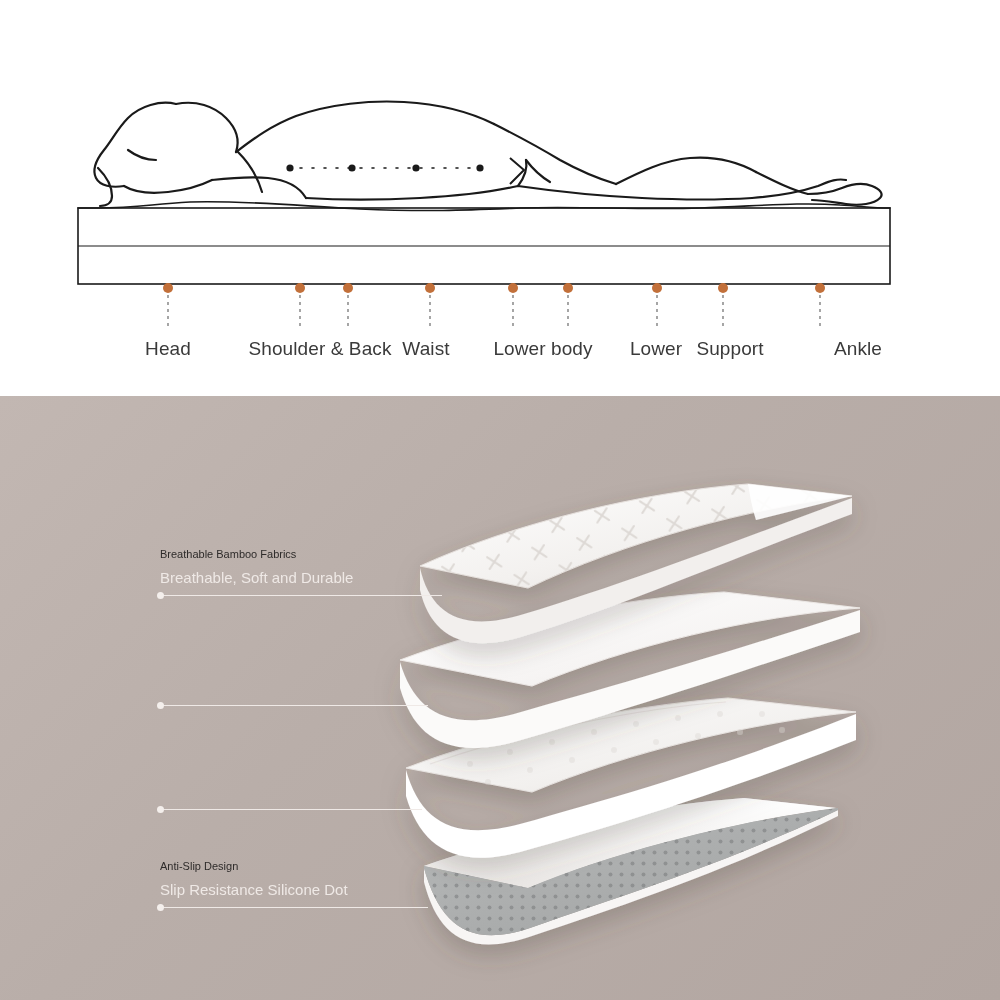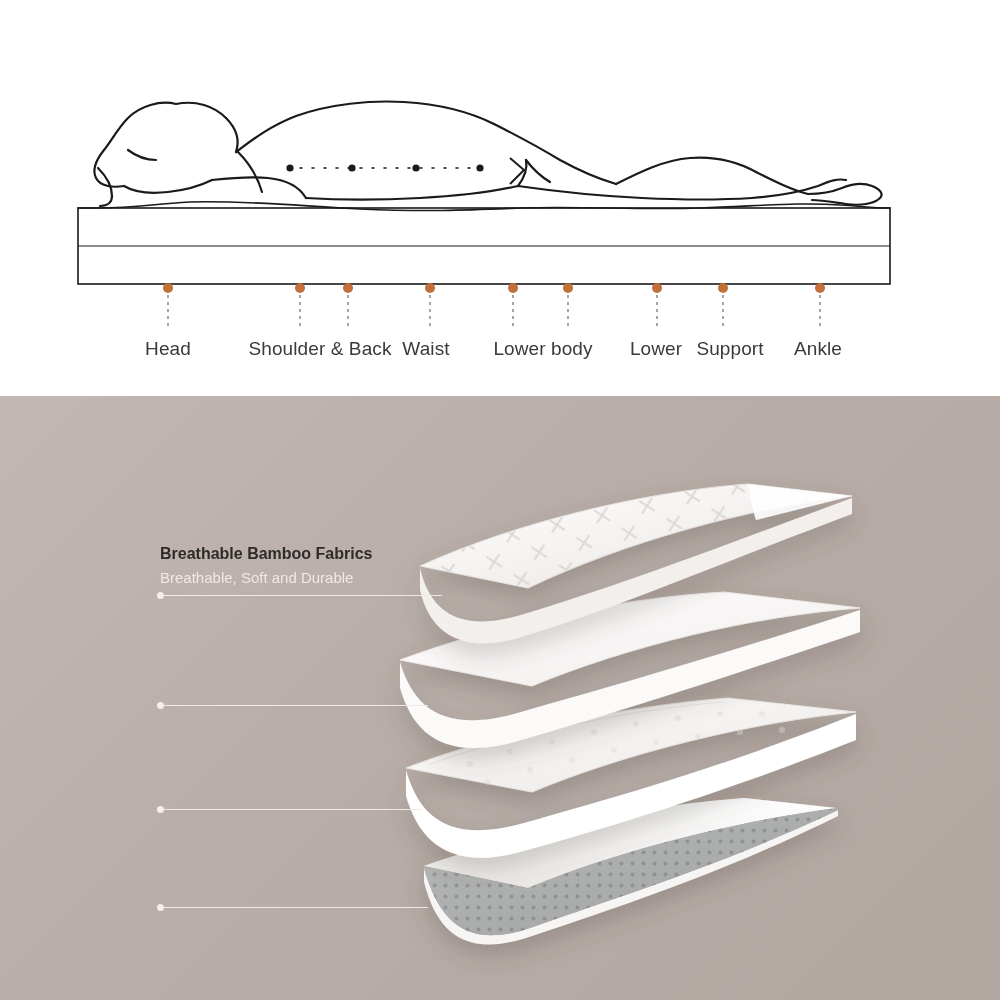--- a/index.html
+++ b/index.html
@@ -64,22 +64,22 @@
     position: absolute;
     left: 0;
     top: 0;
   }
   .callout {
     position: absolute;
     left: 160px;
     width: 330px;
   }
   .callout .c-title {
-    font-size: 16px;
-    font-weight: bold;
+    font-size: 11px;
+    font-weight: normal;
     color: #2e2b2a;
     line-height: 20px;
     white-space: nowrap;
   }
   .callout .c-sub {
     font-size: 15px;
     color: #efe9e6;
     line-height: 20px;
     margin-top: 4px;
     white-space: nowrap;
@@ -194,21 +194,21 @@
       </g>
     </svg>
 
     <div class="top-labels">
       <div class="top-label" style="left:168px;">Head</div>
       <div class="top-label" style="left:320px;">Shoulder &amp; Back</div>
       <div class="top-label" style="left:426px;">Waist</div>
       <div class="top-label" style="left:543px;">Lower body</div>
       <div class="top-label" style="left:656px;">Lower</div>
       <div class="top-label" style="left:730px;">Support</div>
-      <div class="top-label" style="left:818px;">Ankle</div>
+      <div class="top-label" style="left:858px;">Ankle</div>
     </div>
   </div>
 
   <div class="panel-bottom">
 
     <svg class="layers-svg" width="1000" height="604" viewBox="0 0 1000 604">
       <defs>
         <linearGradient id="gBamboo" x1="0" y1="0" x2="1" y2="1">
           <stop offset="0%" stop-color="#ffffff"></stop>
           <stop offset="55%" stop-color="#f3f1ef"></stop>
@@ -310,18 +310,20 @@
     <div class="leader" style="left:160px; top:199px; width:282px;"></div>
     <div class="leader-dot" style="left:157px; top:196px;"></div>
 
     <div class="leader" style="left:160px; top:309px; width:268px;"></div>
     <div class="leader-dot" style="left:157px; top:306px;"></div>
 
     <div class="leader" style="left:160px; top:413px; width:262px;"></div>
     <div class="leader-dot" style="left:157px; top:410px;"></div>
 
     <div class="callout" style="top:460px;">
+      <div class="c-title">Anti-Slip Design</div>
+      <div class="c-sub">Slip Resistance Silicone Dot</div>
     </div>
     <div class="leader" style="left:160px; top:511px; width:268px;"></div>
     <div class="leader-dot" style="left:157px; top:508px;"></div>
 
   </div>
 </div>
 
 </body></html>

